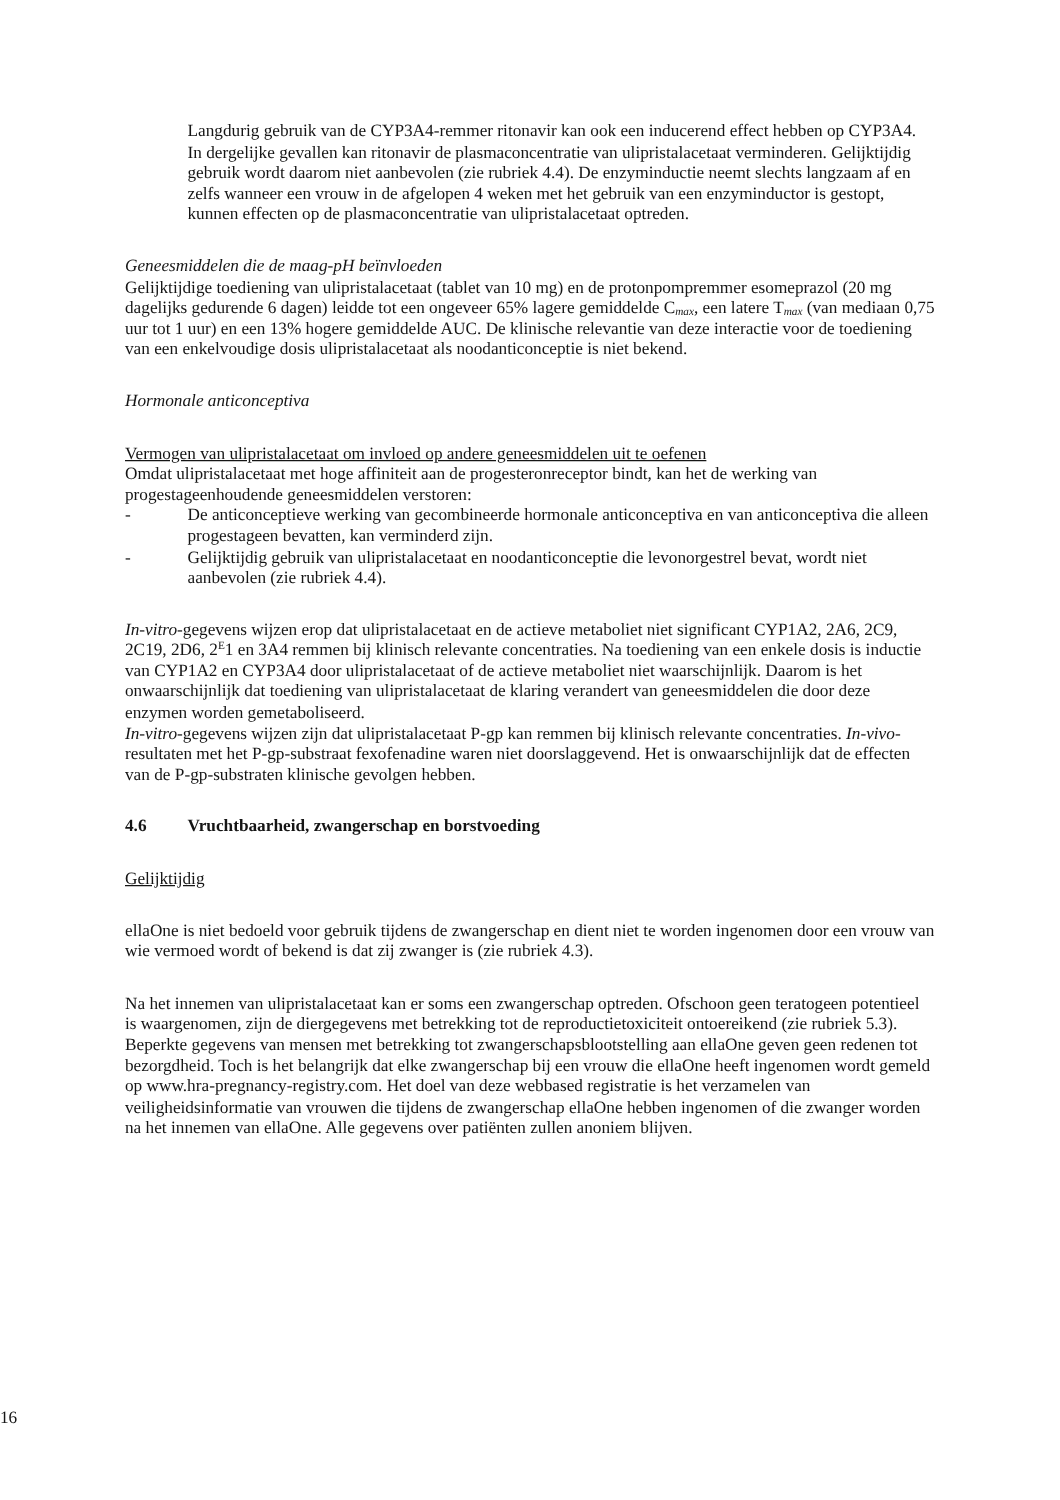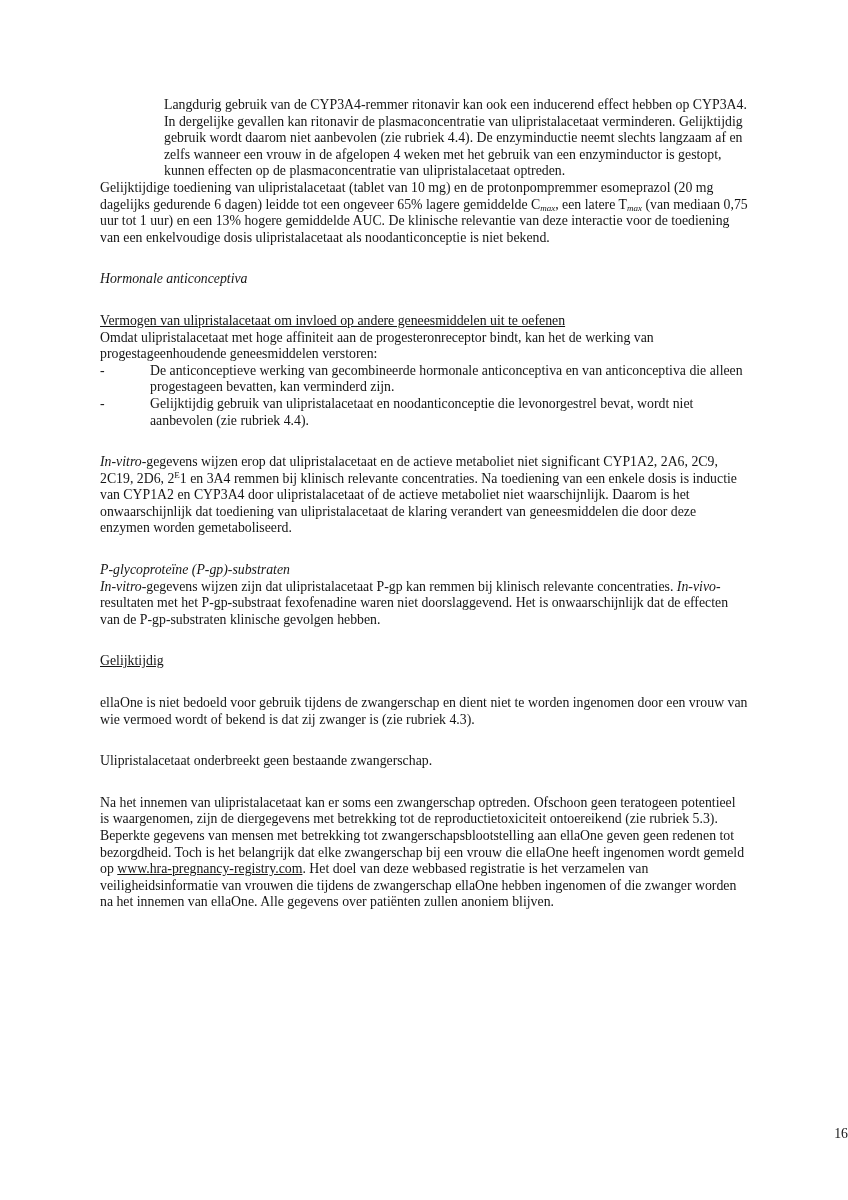--- a/index.html
+++ b/index.html
@@ -15,76 +15,76 @@
     overflow: hidden;
   }
   .content {
     position: absolute;
     left: 100px;
     top: 97px;
     width: 648px;
   }
   p, .h { margin: 0; padding: 0; }
   .gap { margin-top: 25px; }
-  .indent { margin-left: 64px; width: 586px; }
+  .indent { margin-left: 50px; width: 586px; }
   .italic { font-style: italic; }
   .underline { text-decoration: underline; }
   .bullet { display: flex; }
   .bullet .marker { flex: 0 0 50px; width: 50px; }
   .bullet .btext { flex: 1 1 auto; }
   .h46 { font-weight: bold; margin-top: 25px; }
   .h46 .num { display: inline-block; width: 50px; }
   sub.small { font-size: 9px; line-height: 0; vertical-align: -2px; font-style: italic; }
   sup.small { font-size: 9px; line-height: 0; vertical-align: 5px; }
-  a.doclink { color: inherit; text-decoration: underline; cursor: pointer; }
+  a.doclink { color: inherit; cursor: pointer; }
   .pagenum {
     position: absolute;
     top: 1126px;
     left: 0;
     width: 848px;
-    text-align: right;
+    text-align: left;
     font-family: "Liberation Serif", serif;
     font-size: 13.8px;
     color: #151515;
   }
 </style>
 </head>
 <body>
 
 <div class="page">
   <div class="content">
 
     <p class="indent">Langdurig gebruik van de CYP3A4-remmer ritonavir kan ook een inducerend effect hebben op CYP3A4. In dergelijke gevallen kan ritonavir de plasmaconcentratie van ulipristalacetaat verminderen. Gelijktijdig gebruik wordt daarom niet aanbevolen (zie rubriek 4.4). De enzyminductie neemt slechts langzaam af en zelfs wanneer een vrouw in de afgelopen 4 weken met het gebruik van een enzyminductor is gestopt, kunnen effecten op de plasmaconcentratie van ulipristalacetaat optreden.</p>
 
+    <p class="h italic gap">Geneesmiddelen die de maag-pH beïnvloeden</p>
     <p><span>Gelijktijdige toediening van ulipristalacetaat (tablet van 10 mg) en de protonpompremmer esomeprazol (20 mg dagelijks gedurende 6 dagen) leidde tot een ongeveer 65% lagere gemiddelde C</span><sub class="small">max</sub><span>, een latere T</span><sub class="small">max</sub><span> (van mediaan 0,75 uur tot 1 uur) en een 13% hogere gemiddelde AUC. De klinische relevantie van deze interactie voor de toediening van een enkelvoudige dosis ulipristalacetaat als noodanticonceptie is niet bekend.</span></p>
 
     <p class="h italic gap">Hormonale anticonceptiva</p>
 
     <p class="h underline gap">Vermogen van ulipristalacetaat om invloed op andere geneesmiddelen uit te oefenen</p>
     <p>Omdat ulipristalacetaat met hoge affiniteit aan de progesteronreceptor bindt, kan het de werking van progestageenhoudende geneesmiddelen verstoren:</p>
     <div class="bullet">
       <span class="marker">-</span>
       <span class="btext">De anticonceptieve werking van gecombineerde hormonale anticonceptiva en van anticonceptiva die alleen progestageen bevatten, kan verminderd zijn.</span>
     </div>
     <div class="bullet">
       <span class="marker">-</span>
       <span class="btext">Gelijktijdig gebruik van ulipristalacetaat en noodanticonceptie die levonorgestrel bevat, wordt niet aanbevolen (zie rubriek 4.4).</span>
     </div>
 
     <p class="gap"><span class="italic">In-vitro</span><span>-gegevens wijzen erop dat ulipristalacetaat en de actieve metaboliet niet significant CYP1A2, 2A6, 2C9, 2C19, 2D6, 2</span><sup class="small">E</sup><span>1 en 3A4 remmen bij klinisch relevante concentraties. Na toediening van een enkele dosis is inductie van CYP1A2 en CYP3A4 door ulipristalacetaat of de actieve metaboliet niet waarschijnlijk. Daarom is het onwaarschijnlijk dat toediening van ulipristalacetaat de klaring verandert van geneesmiddelen die door deze enzymen worden gemetaboliseerd.</span></p>
 
-    <p class="h italic gap">P-glycoproteïne (P-gp)-substraten</p>
     <p><span class="italic">In-vitro</span><span>-gegevens wijzen zijn dat ulipristalacetaat P-gp kan remmen bij klinisch relevante concentraties. </span><span class="italic">In-vivo</span><span>-resultaten met het P-gp-substraat fexofenadine waren niet doorslaggevend. Het is onwaarschijnlijk dat de effecten van de P-gp-substraten klinische gevolgen hebben.</span></p>
 
+    <p class="h h46"><span class="num">4.6</span><span>Vruchtbaarheid, zwangerschap en borstvoeding</span></p>
 
     <p class="h underline gap">Gelijktijdig</p>
 
     <p class="gap">ellaOne is niet bedoeld voor gebruik tijdens de zwangerschap en dient niet te worden ingenomen door een vrouw van wie vermoed wordt of bekend is dat zij zwanger is (zie rubriek 4.3).</p>
 
-    <p class="gap">Ulipristalacetaat onderbreekt geen bestaande zwangerschap.</p>
 
     <p class="gap"><span>Na het innemen van ulipristalacetaat kan er soms een zwangerschap optreden. Ofschoon geen teratogeen potentieel is waargenomen, zijn de diergegevens met betrekking tot de reproductietoxiciteit ontoereikend (zie rubriek 5.3). Beperkte gegevens van mensen met betrekking tot zwangerschapsblootstelling aan ellaOne geven geen redenen tot bezorgdheid. Toch is het belangrijk dat elke zwangerschap bij een vrouw die ellaOne heeft ingenomen wordt gemeld op </span><a class="doclink">www.hra-pregnancy-registry.com</a><span>. Het doel van deze webbased registratie is het verzamelen van veiligheidsinformatie van vrouwen die tijdens de zwangerschap ellaOne hebben ingenomen of die zwanger worden na het innemen van ellaOne. Alle gegevens over patiënten zullen anoniem blijven.</span></p>
 
 
   </div>
 
   <div class="pagenum">16</div>
 </div>
 
 </body></html>

